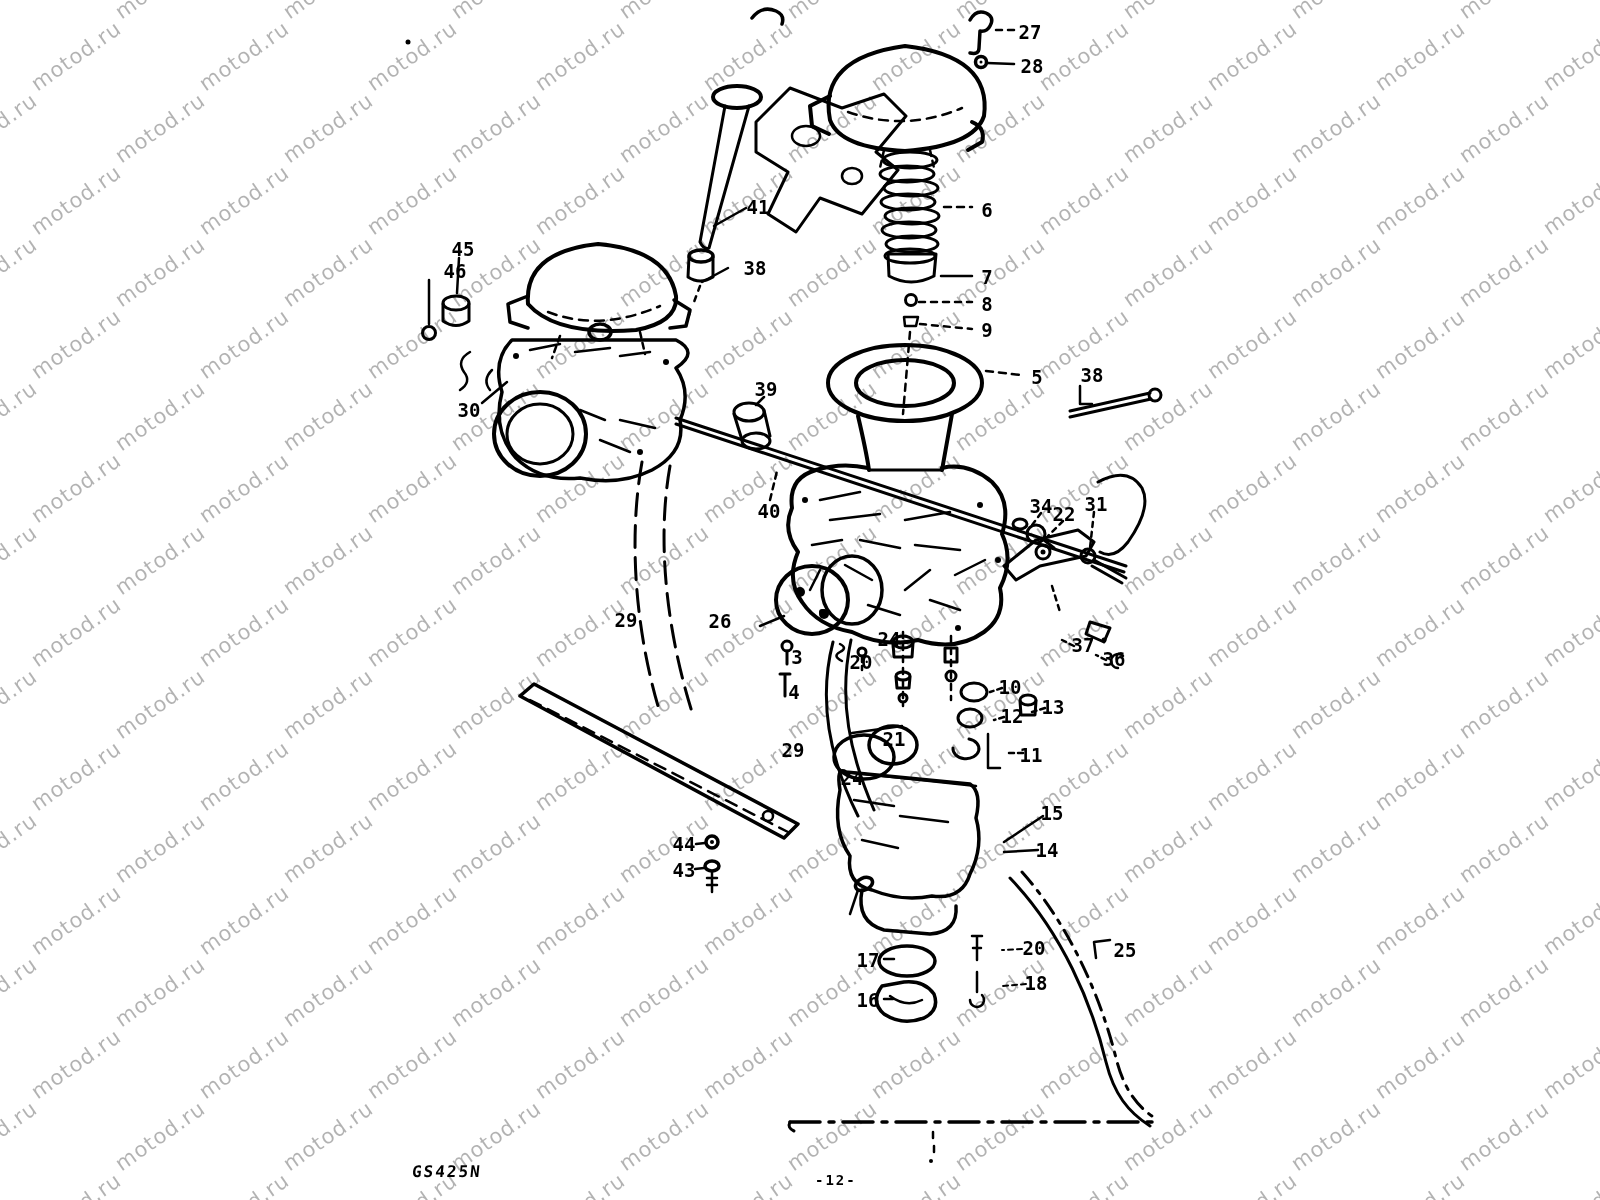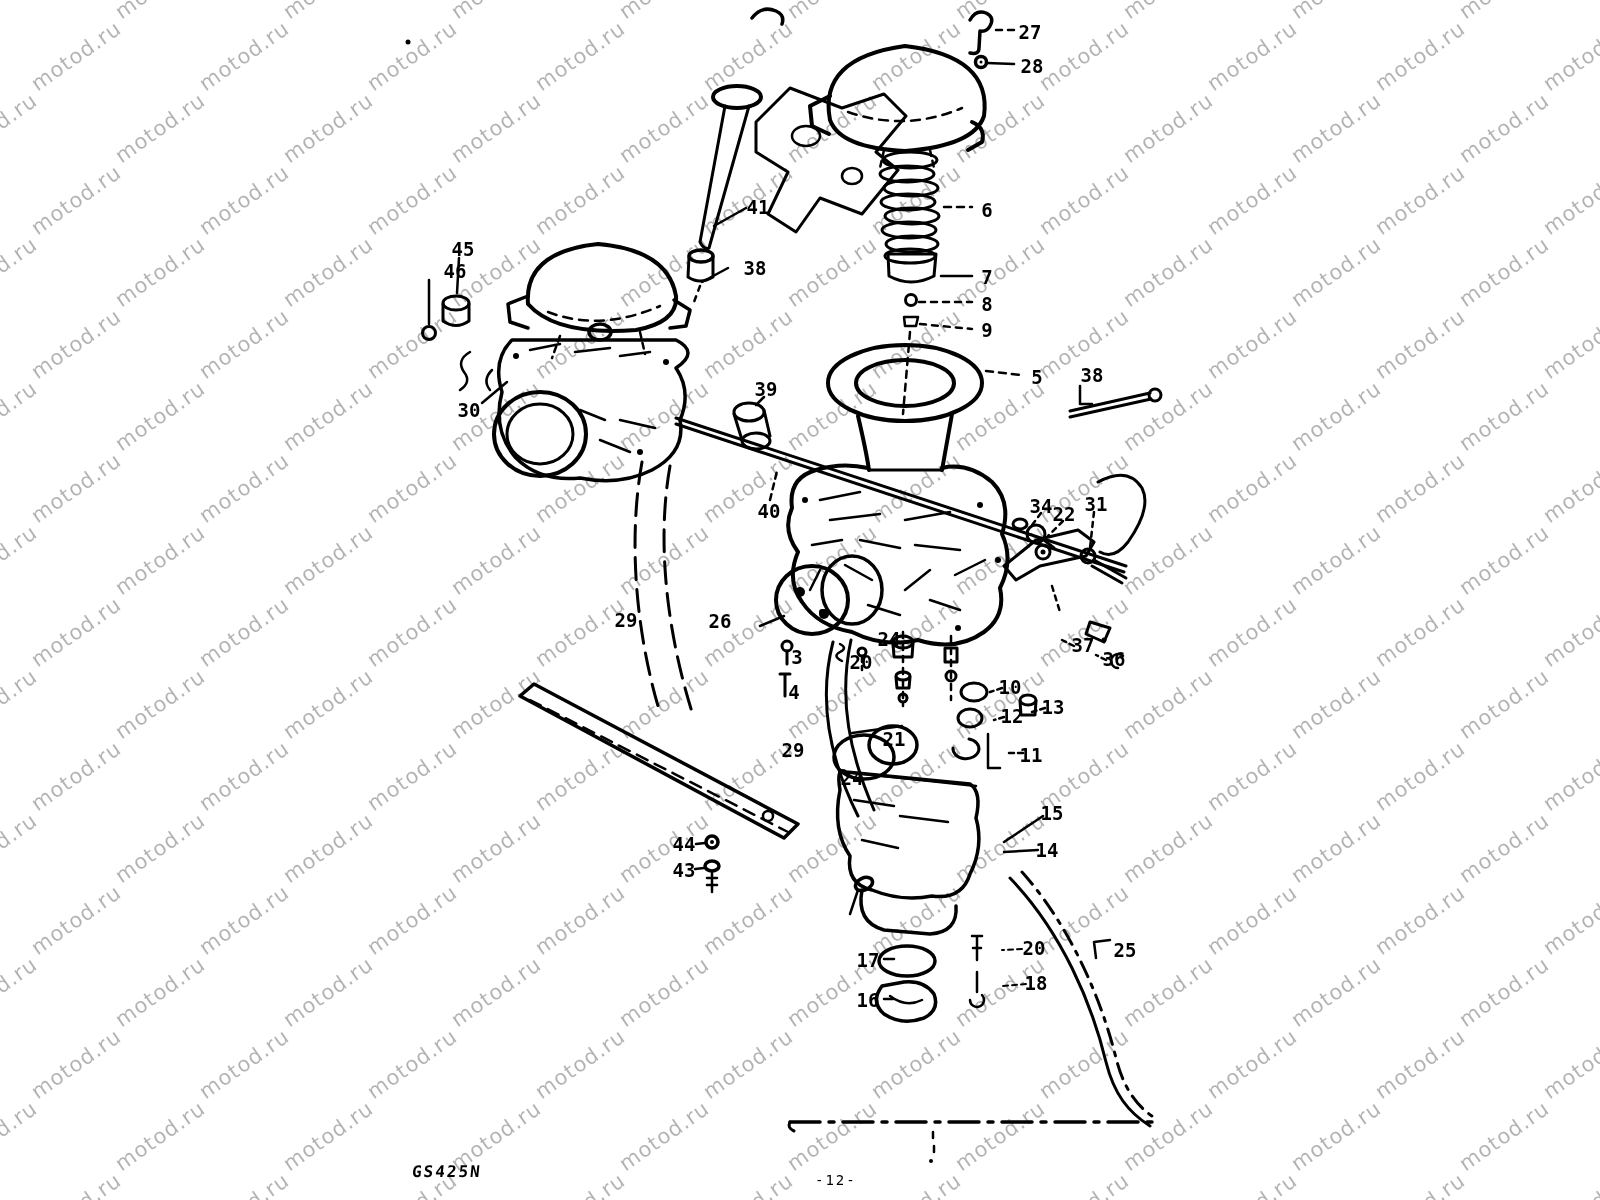--- a/index.html
+++ b/index.html
@@ -20,21 +20,21 @@
     font-weight:700;font-size:19px;color:#000;line-height:1;
   }
   .model-code{
     position:absolute;left:412px;top:1162px;z-index:3;color:#000;
     font-family:"DejaVu Sans Mono","Liberation Mono",monospace;
     font-weight:700;font-size:16px;letter-spacing:2px;transform:skewX(-6deg);
   }
   .page-mark{
     position:absolute;left:815px;top:1172px;z-index:3;color:#000;
     font-family:"DejaVu Sans Mono","Liberation Mono",monospace;
-    font-weight:400;font-size:14px;letter-spacing:2px;
+    font-weight:700;font-size:14px;letter-spacing:2px;
   }
 </style>
 </head>
 <body>
 
 <div class="stage">
 
   <div id="watermarks">
       <span class="wm" style="left: -60px; top: -28px; color: rgba(0, 0, 0, 0.3);">motod.ru</span>
       <span class="wm" style="left: 108px; top: -28px; color: rgba(0, 0, 0, 0.3);">motod.ru</span>

